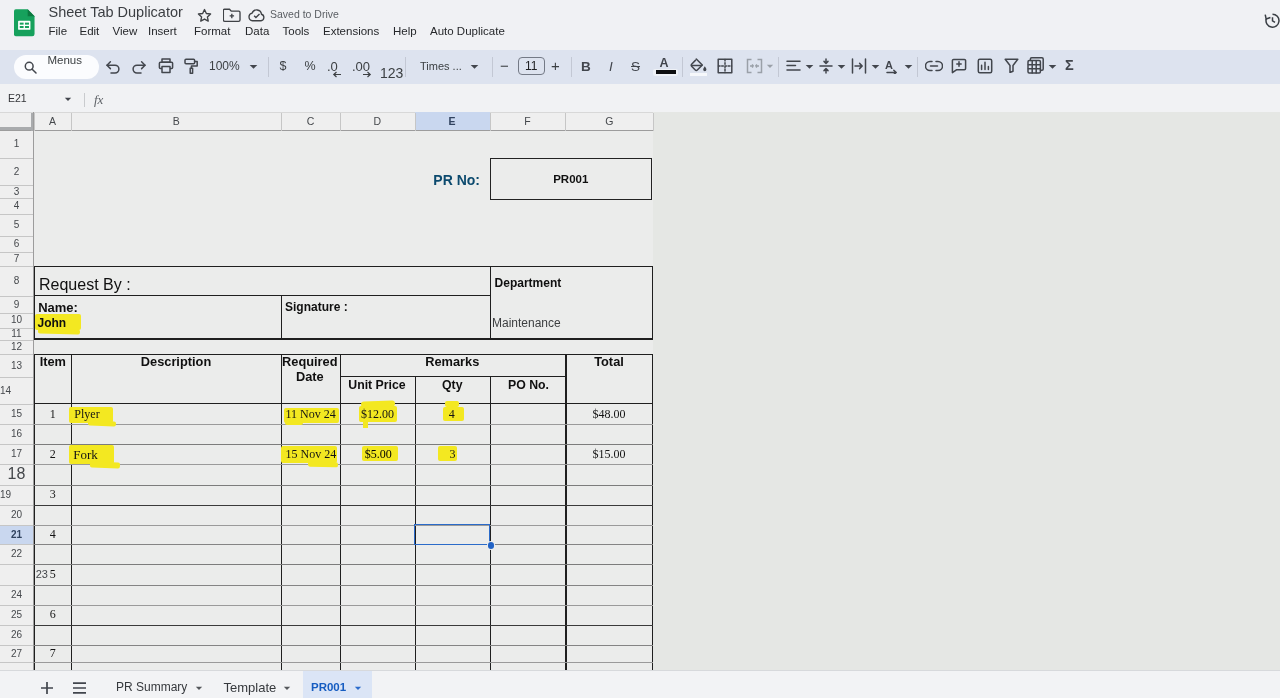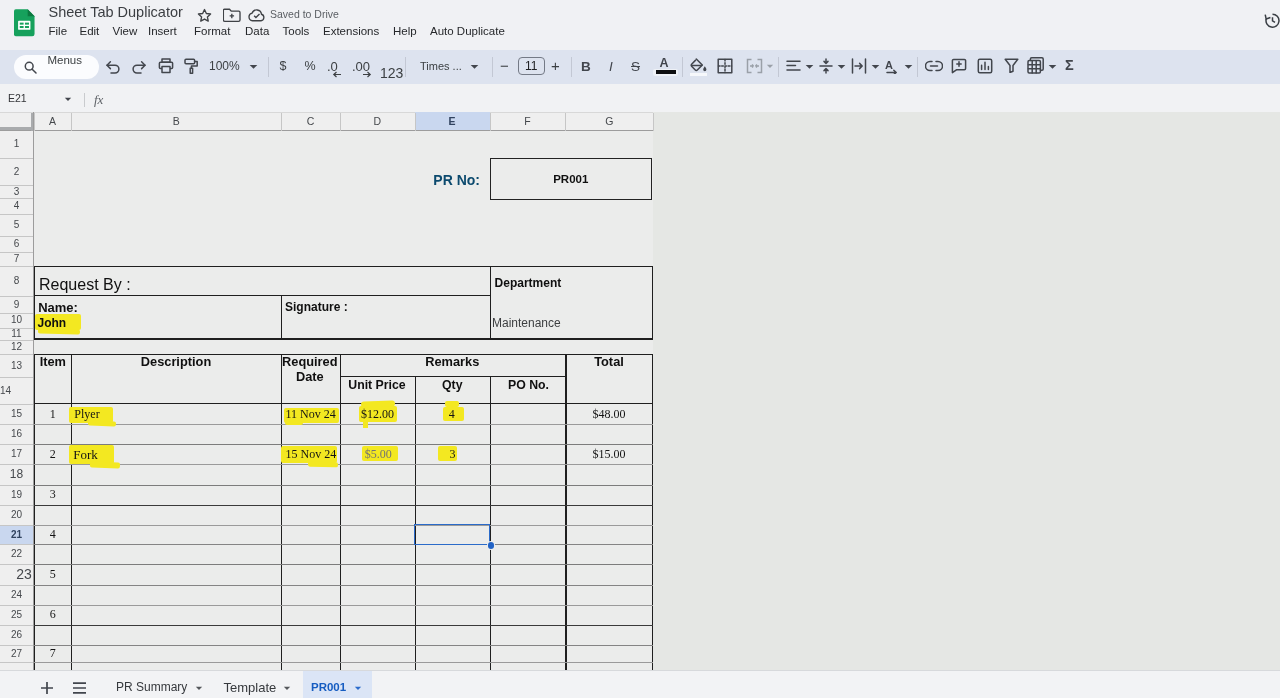--- a/index.html
+++ b/index.html
@@ -232,31 +232,31 @@
 <div class="ab" style="left:0;top:353.5px;width:33px;height:23.5px;line-height:23.5px;text-align:center;font-size:10px;color:#45484c">13</div>
 <div class="ab" style="left:0;top:404px;width:33px;height:1px;background:#c6c6c6"></div>
 <div class="ab" style="left:0;top:377px;width:33px;height:27px;line-height:27px;font-size:10px;color:#45484c">14</div>
 <div class="ab" style="left:0;top:424px;width:33px;height:1px;background:#c6c6c6"></div>
 <div class="ab" style="left:0;top:404px;width:33px;height:20px;line-height:20px;text-align:center;font-size:10px;color:#45484c">15</div>
 <div class="ab" style="left:0;top:444px;width:33px;height:1px;background:#c6c6c6"></div>
 <div class="ab" style="left:0;top:424px;width:33px;height:20px;line-height:20px;text-align:center;font-size:10px;color:#45484c">16</div>
 <div class="ab" style="left:0;top:464px;width:33px;height:1px;background:#c6c6c6"></div>
 <div class="ab" style="left:0;top:444px;width:33px;height:20px;line-height:20px;text-align:center;font-size:10px;color:#45484c">17</div>
 <div class="ab" style="left:0;top:484.5px;width:33px;height:1px;background:#c6c6c6"></div>
-<div class="ab" style="left:0;top:464px;width:33px;height:20.5px;line-height:20.5px;text-align:center;font-size:12px;color:#45484c">18</div>
+<div class="ab" style="left:0;top:464px;width:33px;height:20.5px;line-height:20.5px;text-align:center;font-size:16px;color:#45484c">18</div>
 <div class="ab" style="left:0;top:505px;width:33px;height:1px;background:#c6c6c6"></div>
-<div class="ab" style="left:0;top:484.5px;width:33px;height:20.5px;line-height:20.5px;text-align:center;font-size:10px;color:#45484c">19</div>
+<div class="ab" style="left:0;top:484.5px;width:33px;height:20.5px;line-height:20.5px;font-size:10px;color:#45484c">19</div>
 <div class="ab" style="left:0;top:524.5px;width:33px;height:1px;background:#c6c6c6"></div>
 <div class="ab" style="left:0;top:505px;width:33px;height:19.5px;line-height:19.5px;text-align:center;font-size:10px;color:#45484c">20</div>
 <div class="ab" style="left:0;top:544px;width:33px;height:1px;background:#c6c6c6"></div>
 <div class="ab" style="left:0;top:524.5px;width:33px;height:19.5px;line-height:19.5px;text-align:center;font-size:10px;font-weight:700;color:#31435f">21</div>
 <div class="ab" style="left:0;top:564px;width:33px;height:1px;background:#c6c6c6"></div>
 <div class="ab" style="left:0;top:544px;width:33px;height:20px;line-height:20px;text-align:center;font-size:10px;color:#45484c">22</div>
 <div class="ab" style="left:0;top:584.5px;width:33px;height:1px;background:#c6c6c6"></div>
-<div class="ab" style="left:0;top:564px;width:48px;height:20.5px;line-height:20.5px;text-align:center;font-size:14px;color:#45484c">23</div>
+<div class="ab" style="left:0;top:564px;width:48px;height:20.5px;line-height:20.5px;text-align:right;font-size:11px;color:#45484c">23</div>
 <div class="ab" style="left:0;top:605px;width:33px;height:1px;background:#c6c6c6"></div>
 <div class="ab" style="left:0;top:584.5px;width:33px;height:20.5px;line-height:20.5px;text-align:center;font-size:10px;color:#45484c">24</div>
 <div class="ab" style="left:0;top:624.5px;width:33px;height:1px;background:#c6c6c6"></div>
 <div class="ab" style="left:0;top:605px;width:33px;height:19.5px;line-height:19.5px;text-align:center;font-size:10px;color:#45484c">25</div>
 <div class="ab" style="left:0;top:644.5px;width:33px;height:1px;background:#c6c6c6"></div>
 <div class="ab" style="left:0;top:624.5px;width:33px;height:20.0px;line-height:20.0px;text-align:center;font-size:10px;color:#45484c">26</div>
 <div class="ab" style="left:0;top:662px;width:33px;height:1px;background:#c6c6c6"></div>
 <div class="ab" style="left:0;top:644.5px;width:33px;height:17.5px;line-height:17.5px;text-align:center;font-size:10px;color:#45484c">27</div>
 <div class="ab" style="left:30.5px;top:112.5px;width:2.8px;height:18.5px;background:#a9abad"></div>
 <div class="ab" style="left:0;top:127.3px;width:33.3px;height:3px;background:#a9abad"></div>
@@ -328,21 +328,21 @@
 <div class="ab" style="left:438px;top:445.7px;width:18.9px;height:15.3px;background:#f3e821;border-radius:2px"></div>
 <div class="ab" style="left:-7.299999999999997px;top:407.7px;width:120px;text-align:center;line-height:1;font-size:12px;font-weight:400;color:#141414;font-family:'Liberation Serif',serif;white-space:nowrap">1</div>
 <div class="ab" style="left:74.3px;top:407.7px;line-height:1;font-size:12px;font-weight:400;color:#141414;font-family:'Liberation Serif',serif;white-space:nowrap">Plyer</div>
 <div class="ab" style="left:250.7px;top:407.8px;width:120px;text-align:center;line-height:1;font-size:12px;font-weight:400;color:#141414;font-family:'Liberation Serif',serif;white-space:nowrap">11 Nov 24</div>
 <div class="ab" style="left:317.6px;top:407.8px;width:120px;text-align:center;line-height:1;font-size:12px;font-weight:400;color:#141414;font-family:'Liberation Serif',serif;white-space:nowrap">$12.00</div>
 <div class="ab" style="left:391.8px;top:407.8px;width:120px;text-align:center;line-height:1;font-size:12px;font-weight:400;color:#141414;font-family:'Liberation Serif',serif;white-space:nowrap">4</div>
 <div class="ab" style="left:549px;top:407.8px;width:120px;text-align:center;line-height:1;font-size:12px;font-weight:400;color:#141414;font-family:'Liberation Serif',serif;white-space:nowrap">$48.00</div>
 <div class="ab" style="left:-7.299999999999997px;top:447.9px;width:120px;text-align:center;line-height:1;font-size:12px;font-weight:400;color:#141414;font-family:'Liberation Serif',serif;white-space:nowrap">2</div>
 <div class="ab" style="left:73.3px;top:447.8px;line-height:1;font-size:13px;font-weight:400;color:#141414;font-family:'Liberation Serif',serif;white-space:nowrap">Fork</div>
 <div class="ab" style="left:250.89999999999998px;top:448.3px;width:120px;text-align:center;line-height:1;font-size:12px;font-weight:400;color:#141414;font-family:'Liberation Serif',serif;white-space:nowrap">15 Nov 24</div>
-<div class="ab" style="left:318.2px;top:447.8px;width:120px;text-align:center;line-height:1;font-size:12px;font-weight:400;color:#737373;font-family:'Liberation Serif',serif;white-space:nowrap">$5.00</div>
+<div class="ab" style="left:318.2px;top:447.8px;width:120px;text-align:center;line-height:1;font-size:12px;font-weight:400;color:#000000;font-family:'Liberation Serif',serif;white-space:nowrap">$5.00</div>
 <div class="ab" style="left:392.4px;top:447.8px;width:120px;text-align:center;line-height:1;font-size:12px;font-weight:400;color:#141414;font-family:'Liberation Serif',serif;white-space:nowrap">3</div>
 <div class="ab" style="left:549px;top:447.8px;width:120px;text-align:center;line-height:1;font-size:12px;font-weight:400;color:#141414;font-family:'Liberation Serif',serif;white-space:nowrap">$15.00</div>
 <div class="ab" style="left:-7.299999999999997px;top:488.0px;width:120px;text-align:center;line-height:1;font-size:12px;font-weight:400;color:#141414;font-family:'Liberation Serif',serif;white-space:nowrap">3</div>
 <div class="ab" style="left:-7.299999999999997px;top:527.6px;width:120px;text-align:center;line-height:1;font-size:12px;font-weight:400;color:#141414;font-family:'Liberation Serif',serif;white-space:nowrap">4</div>
 <div class="ab" style="left:-7.299999999999997px;top:567.5px;width:120px;text-align:center;line-height:1;font-size:12px;font-weight:400;color:#141414;font-family:'Liberation Serif',serif;white-space:nowrap">5</div>
 <div class="ab" style="left:-7.299999999999997px;top:608.0px;width:120px;text-align:center;line-height:1;font-size:12px;font-weight:400;color:#141414;font-family:'Liberation Serif',serif;white-space:nowrap">6</div>
 <div class="ab" style="left:-7.299999999999997px;top:646.5px;width:120px;text-align:center;line-height:1;font-size:12px;font-weight:400;color:#141414;font-family:'Liberation Serif',serif;white-space:nowrap">7</div>
 <div class="ab" style="left:414.2px;top:524.3px;width:76px;height:20.4px;border:1.9px solid #2b6bc9"></div>
 <div class="ab" style="left:487.6px;top:542.3px;width:6.4px;height:6.4px;border-radius:50%;background:#2163c6;box-shadow:0 0 0 1px #eceded"></div>
 <div class="ab" style="left:0;top:670px;width:1280px;height:28px;background:#f2f3f5;border-top:1px solid #d7d9dc"></div>

